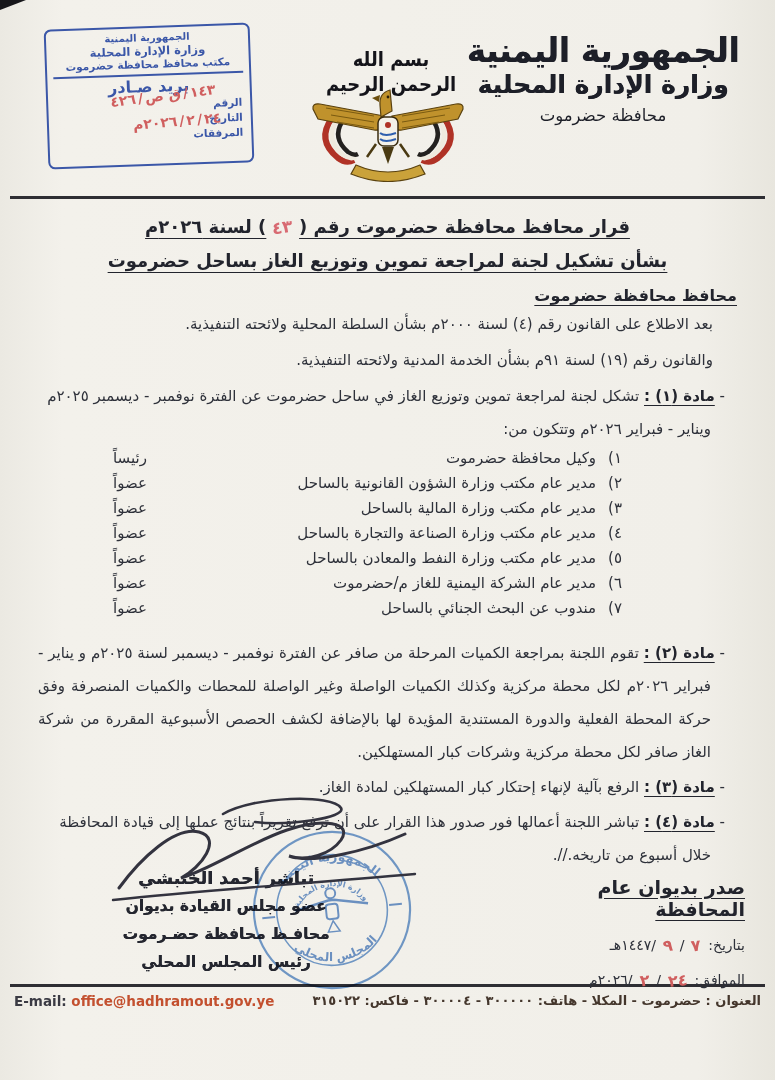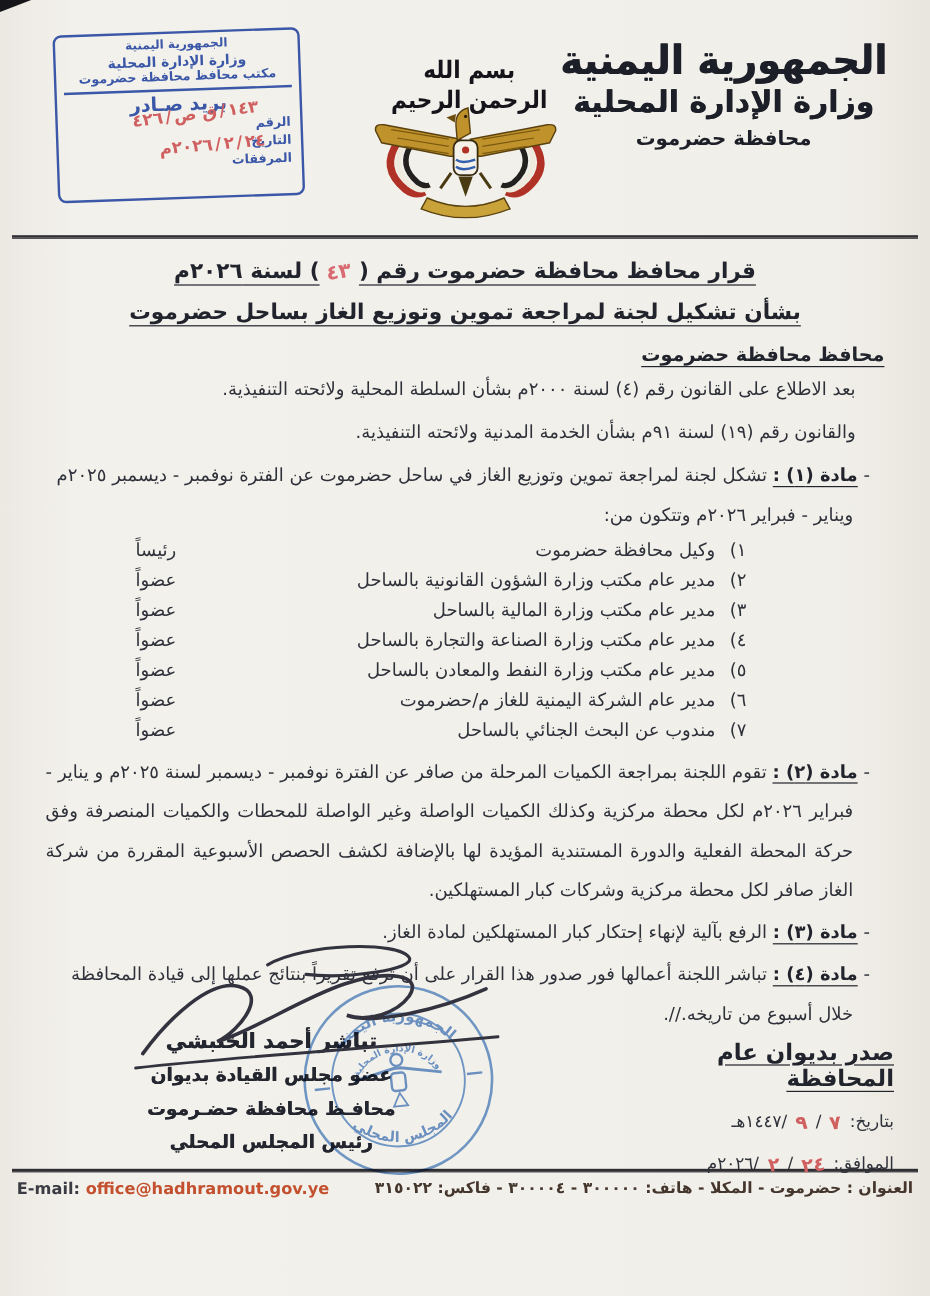--- a/index.html
+++ b/index.html
@@ -29,35 +29,35 @@
   .so-hand-date{top:86px;right:30px;font-size:14px;transform:rotate(-3deg);}
   .bismillah{
     position:absolute;left:318px;top:50px;width:146px;text-align:center;
     font-weight:bold;font-size:18px;color:#14141a;filter:blur(.3px);
     transform:scaleY(1.12);line-height:1.2;
   }
   .emblem{position:absolute;left:306px;top:82px;}
   .letterhead-right{position:absolute;right:16px;top:32px;width:312px;text-align:center;color:#1d1f28;direction:rtl;}
   .lh-country{font-size:32px;font-weight:bold;line-height:1.15;text-shadow:.6px 0 0 currentColor;transform:scaleY(1.05);}
   .lh-ministry{font-size:25px;font-weight:bold;line-height:1.25;text-shadow:.4px 0 0 currentColor;}
-  .lh-gov{font-size:16.5px;font-weight:bold;margin-top:5px;line-height:1.3;}
+  .lh-gov{font-size:16.5px;font-weight:normal;margin-top:5px;line-height:1.3;}
   .lh-office{font-size:16.5px;font-weight:bold;line-height:1.3;}
   .rule-double{margin:0 10px;height:3px;border-top:2.5px solid #2e2e33;border-bottom:1.5px solid #2e2e33;}
   
   .content{direction:rtl;padding:0 38px;}
   .title-line{margin:14px 0 0;text-align:center;font-size:18px;font-weight:bold;color:#22242d;
     line-height:1.5;text-decoration:underline;text-underline-offset:5px;}
   .title-line.second{margin-top:6px;}
   .decree-number{color:#d86a72;font-size:17px;display:inline-block;transform:rotate(-8deg);padding:0 6px;}
   .salutation{margin-top:12px;font-size:16px;font-weight:bold;text-decoration:underline;text-underline-offset:4px;color:#22242d;}
   .preamble{margin:2px 0 0;padding-right:24px;font-size:15px;line-height:2.3;}
   .decision-word{margin-top:2px;text-align:center;font-size:17px;font-weight:bold;height:30px;line-height:30px;}
   .decision-word span{text-decoration:underline;text-underline-offset:5px;color:#22242d;}
   .article{margin-top:2px;font-size:15px;line-height:33px;padding-right:26px;text-indent:-14px;}
-  .article.justify{text-align:justify;margin-top:6px;}
+  .article.justify{text-align:justify;margin-top:16px;}
   .a-label{font-weight:bold;text-decoration:underline;text-underline-offset:4px;color:#22242d;}
   .members{margin:0 115px 0 75px;}
   .member-row{display:flex;direction:rtl;justify-content:space-between;font-size:15px;line-height:25px;}
   .m-lead{display:flex;gap:12px;}
   
   .sig-zone{position:relative;height:112px;}
   .sig-svg{position:absolute;left:45px;top:-80px;z-index:3;pointer-events:none;}
   .round-stamp{position:absolute;left:210px;top:-46px;z-index:2;opacity:.88;mix-blend-mode:multiply;transform:rotate(-6deg);}
   .name-block{position:absolute;left:58px;top:-8px;width:260px;text-align:center;z-index:1;color:#24262f;direction:rtl;}
   .sig-name{font-size:17.5px;font-weight:bold;line-height:28px;text-shadow:.4px 0 0 currentColor;}

